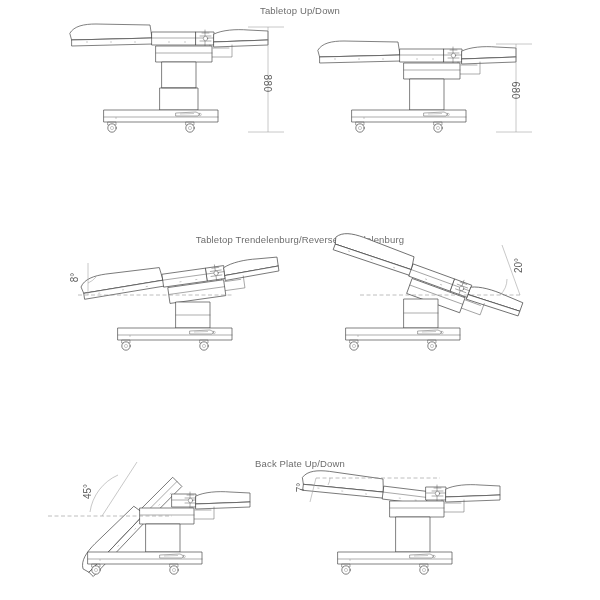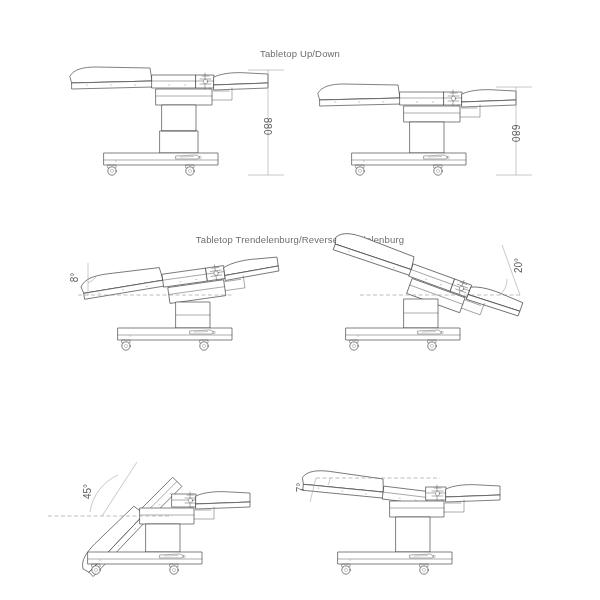--- a/index.html
+++ b/index.html
@@ -98,21 +98,21 @@
     font-family: "Liberation Sans", sans-serif;
     white-space: nowrap;
     transform-origin: 50% 50%;
   }
 </style>
 </head>
 <body>
 
 <div id="sheet">
 
-  <div class="section" style="top:0; height:215px;margin-top:43px;">
+  <div class="section" style="top:0; height:215px;">
 
     <div class="section-title" style="top:5px;">Tabletop Up/Down</div>
 
     <svg width="600" height="215" viewBox="0 0 600 215">
       <g>
 
         <path class="ln fillw" d="M70,33 C74,26 84,24 96,24 L150,25 L152,38 L72,40 Z"></path>
         <path class="ln-thin" d="M72,40 L152,38"></path>
 
         <path class="ln fillw" d="M72,40 L153,38 L153,44 L72,46 Z"></path>
@@ -377,20 +377,21 @@
         <line class="dim" x1="520" y1="80" x2="502" y2="30"></line>
         <path class="dim" d="M500,80 A 22 22 0 0 0 507,64"></path>
       </g>
     </svg>
 
     <div class="ang-text rot-ccw" style="left:503px; top:45px; width:30px; text-align:center;"><span>20</span><span>°</span></div>
   </div>
 
   <div class="section" style="top:430px; height:170px;">
 
+    <div class="section-title" style="top:28px;">Back Plate Up/Down</div>
 
     <svg width="600" height="170" viewBox="0 0 600 170">
 
       <g transform="rotate(-45 172,72)">
         <path class="ln fillw" d="M62,56 C66,49 76,47 88,47 L142,48 L144,61 L64,63 Z"></path>
         <path class="ln-thin" d="M64,63 L144,61"></path>
         <path class="ln fillw" d="M64,63 L145,61 L145,67 L64,69 Z"></path>
         <line class="ln-hair" x1="78" y1="65" x2="80" y2="65"></line>
         <line class="ln-hair" x1="102" y1="65" x2="104" y2="65"></line>
         <line class="ln-hair" x1="126" y1="65" x2="128" y2="65"></line>

